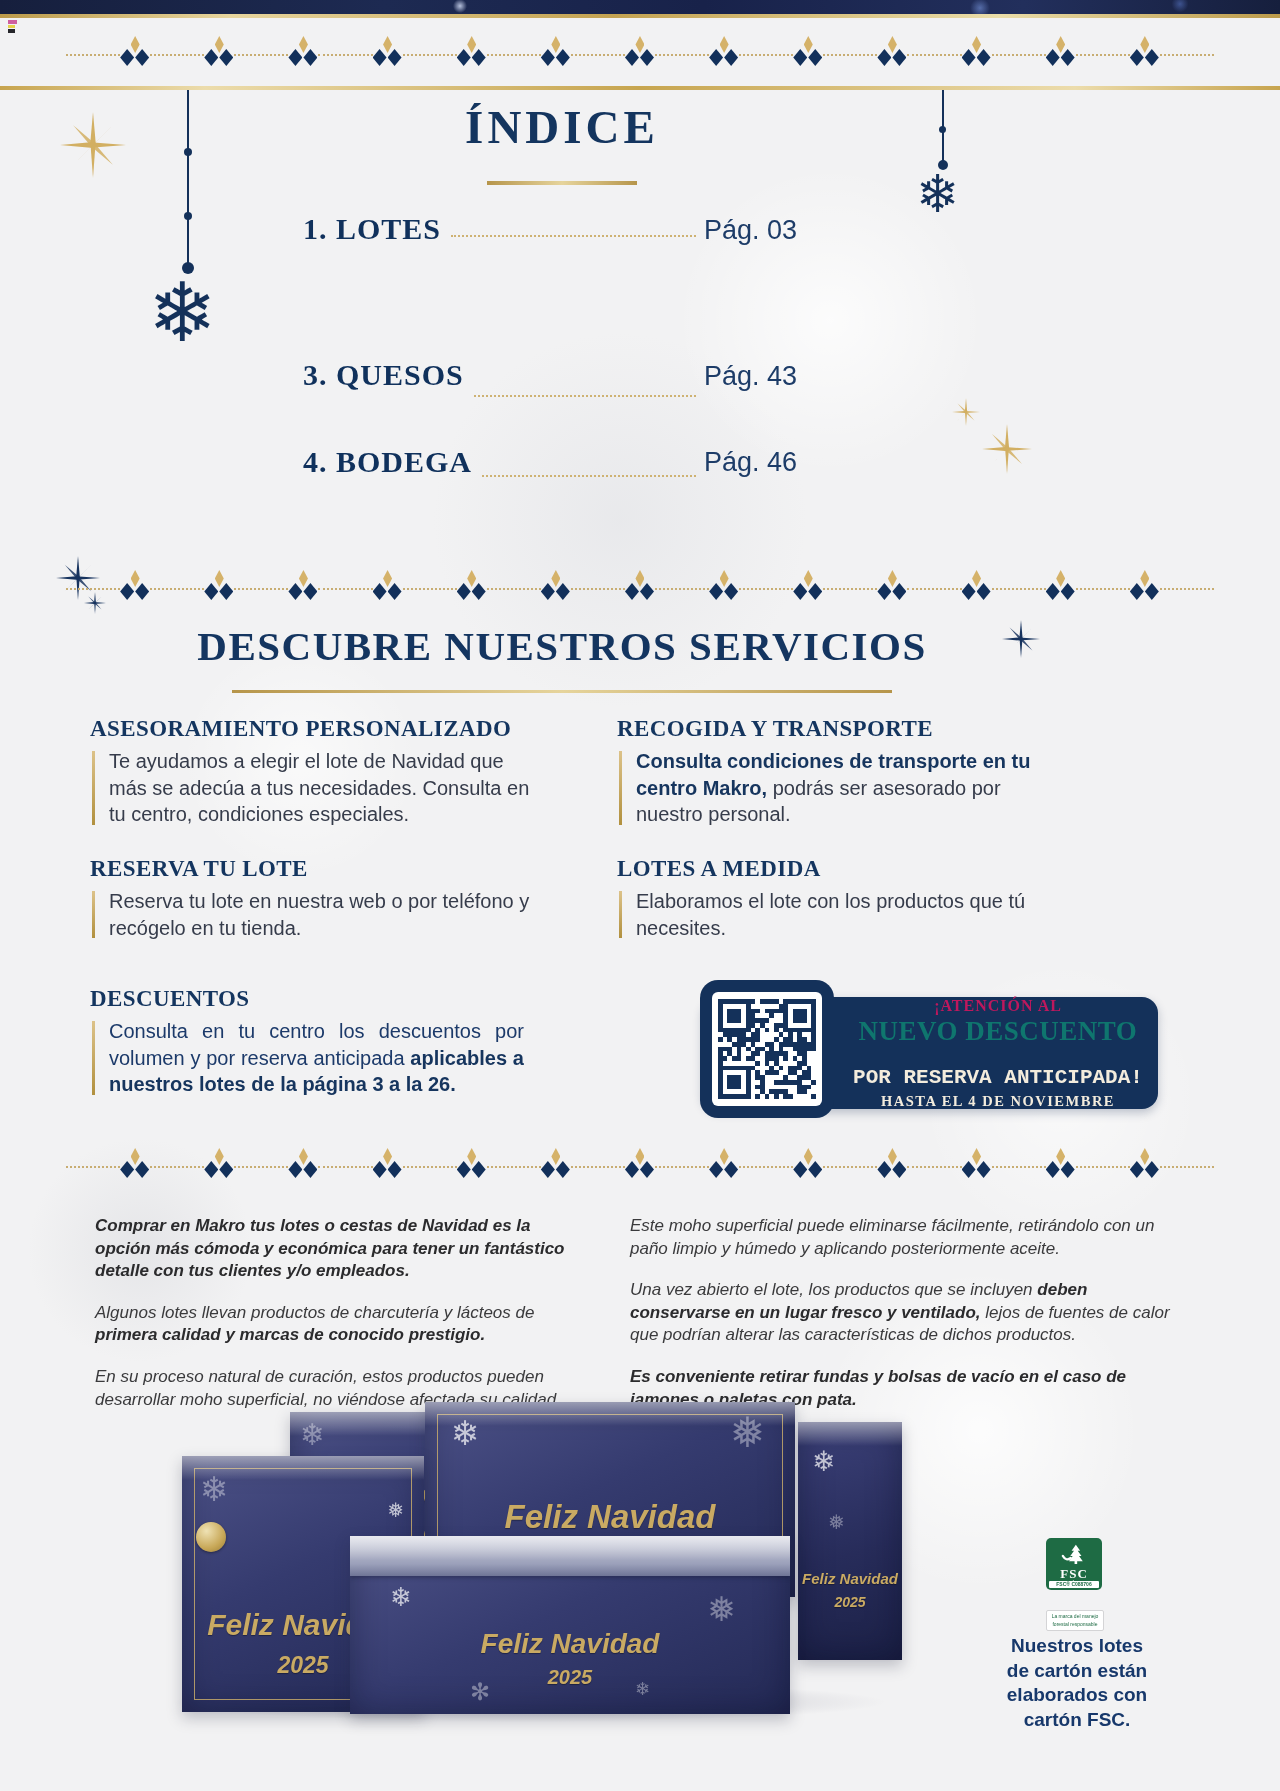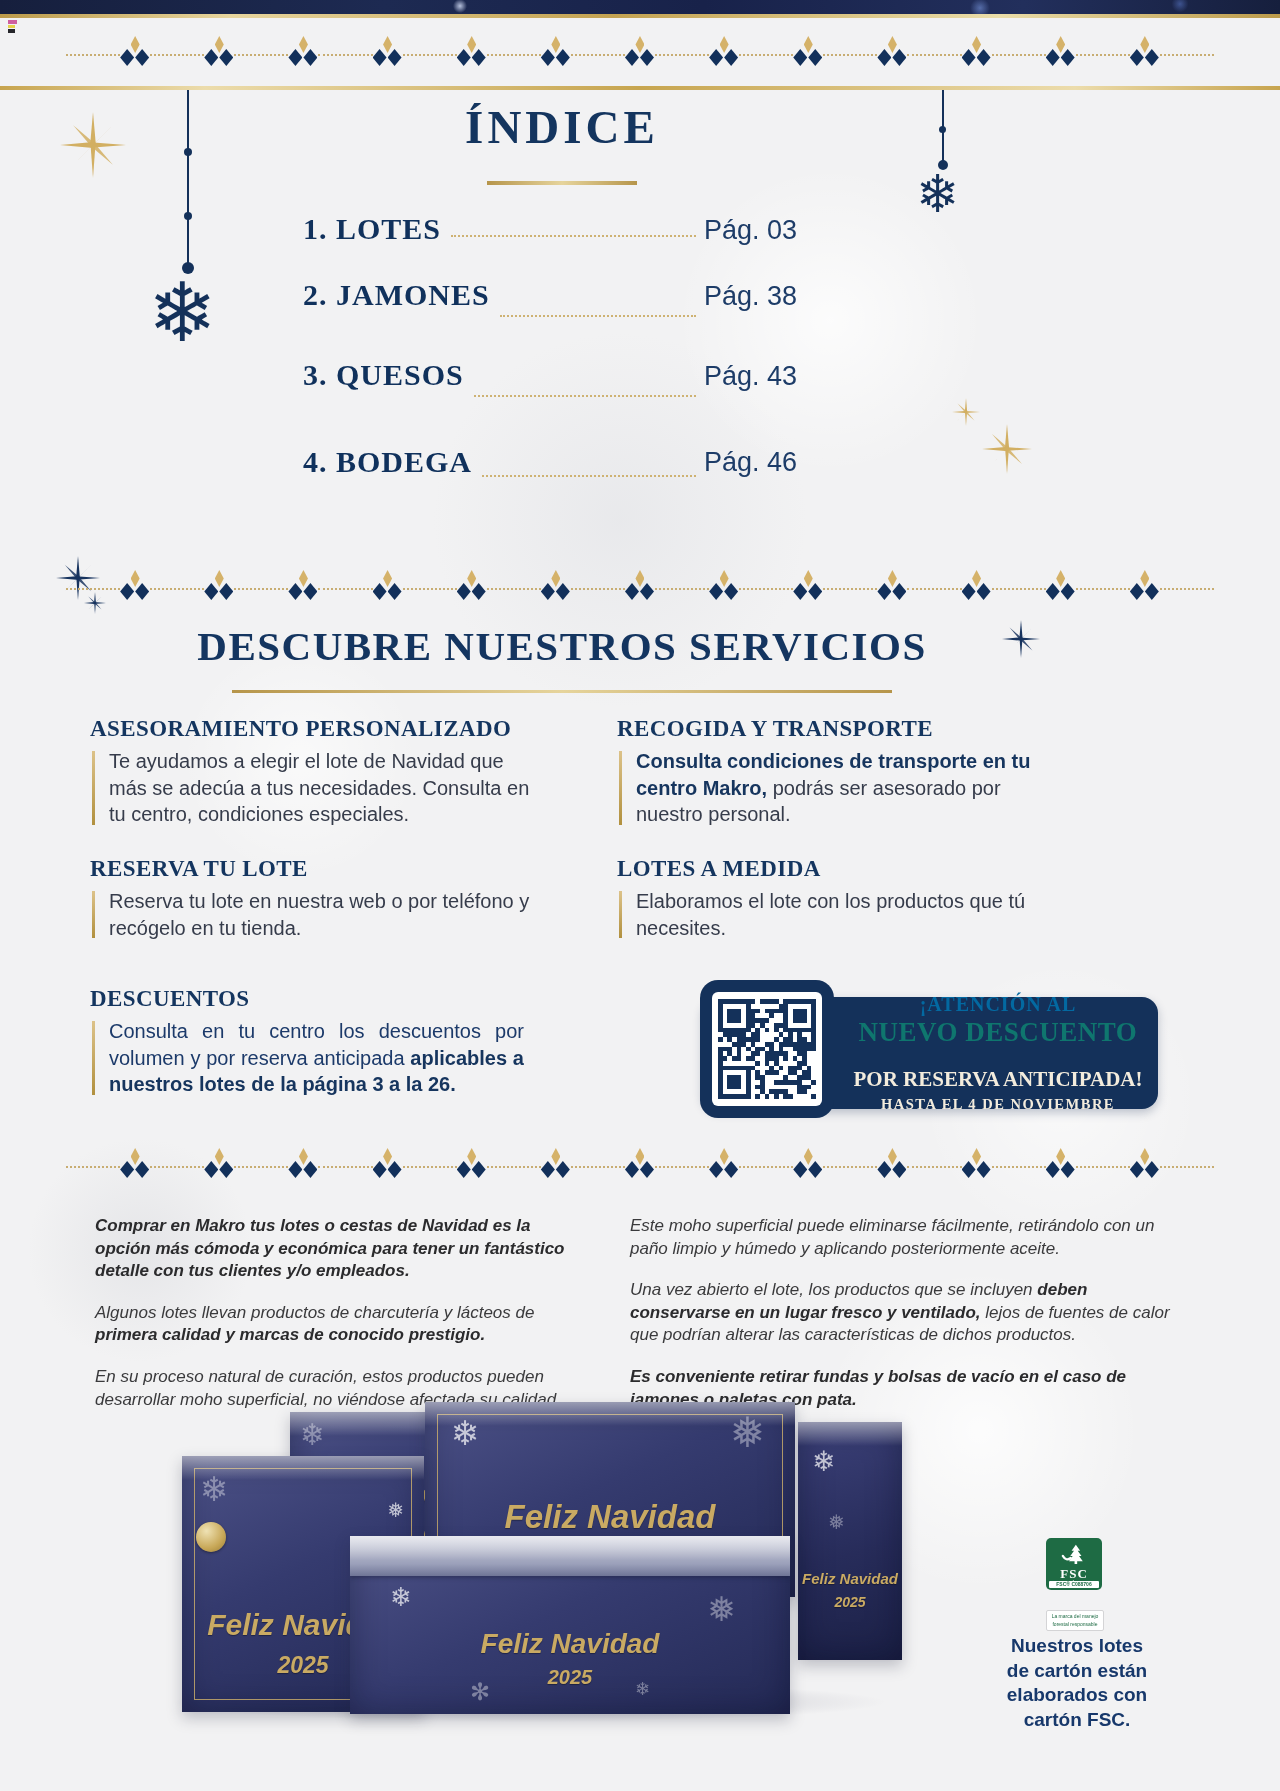--- a/index.html
+++ b/index.html
@@ -101,23 +101,23 @@
      box-shadow:0 4px 10px rgba(20,40,80,.25);}
   .qr-tile{position:absolute; left:0; top:0; width:134px; height:138px; background:#14315a; border-radius:18px;}
   .qr-pad{position:absolute; left:12px; top:12px; width:110px; height:114px; background:#fff; border-radius:6px;
      display:flex; align-items:center; justify-content:center;}
   .qr-grid{display:grid; grid-template-columns:repeat(21,1fr); grid-template-rows:repeat(21,1fr);
      width:98px; height:100px;}
   .qr-grid b{background:#14315a; display:block;}
   .promo-text{position:absolute; left:142px; top:17px; width:312px; height:112px;
      display:flex; flex-direction:column; align-items:center; justify-content:center;
      font-family:"Liberation Serif", serif; font-weight:bold; text-align:center;}
-  .promo-l1{color:#0369a1; font-size:20px; letter-spacing:1px;}
+  .promo-l1{color:#be185d; font-size:16px; letter-spacing:1px;}
   .promo-l2{color:#0f766e; font-size:27px; letter-spacing:.5px; margin-top:1px;}
-  .promo-l3{color:#f3ecdd; font-size:21px; margin-top:19px;}
+  .promo-l3{color:#f3ecdd; font-size:21px; margin-top:19px;font-family:Liberation Mono, monospace;}
   .promo-l4{color:#f3ecdd; font-size:14.5px; letter-spacing:1.5px; margin-top:4px;}
 
   
   .fineprint{position:absolute; top:1215px; font-style:italic; font-size:17px; line-height:1.33; color:#3a3a3c;}
   .fineprint.left{left:95px; width:492px;}
   .fineprint.right{left:630px; width:540px;}
   .fineprint p{margin:0 0 19px 0;}
   .fineprint .bold{font-weight:bold; color:#2b2b2d;}
 
   
@@ -324,25 +324,20 @@
     </div>
 
   <h1 class="index-title">ÍNDICE</h1>
   <div class="index-underline"></div>
 
   <div class="index-row" style="top:198px;align-items:flex-end;">
     <span class="index-label">1. LOTES</span>
     <span class="index-leader"></span>
     <span class="index-page">Pág. 03</span>
   </div>
-  <div class="index-row" style="top:278px;">
-    <span class="index-label">2. JAMONES</span>
-    <span class="index-leader"></span>
-    <span class="index-page">Pág. 38</span>
-  </div>
   <div class="index-row" style="top:358px;">
     <span class="index-label">3. QUESOS</span>
     <span class="index-leader"></span>
     <span class="index-page">Pág. 43</span>
   </div>
   <div class="index-row" style="top:438px;align-items:center;">
     <span class="index-label">4. BODEGA</span>
     <span class="index-leader"></span>
     <span class="index-page">Pág. 46</span>
   </div>

